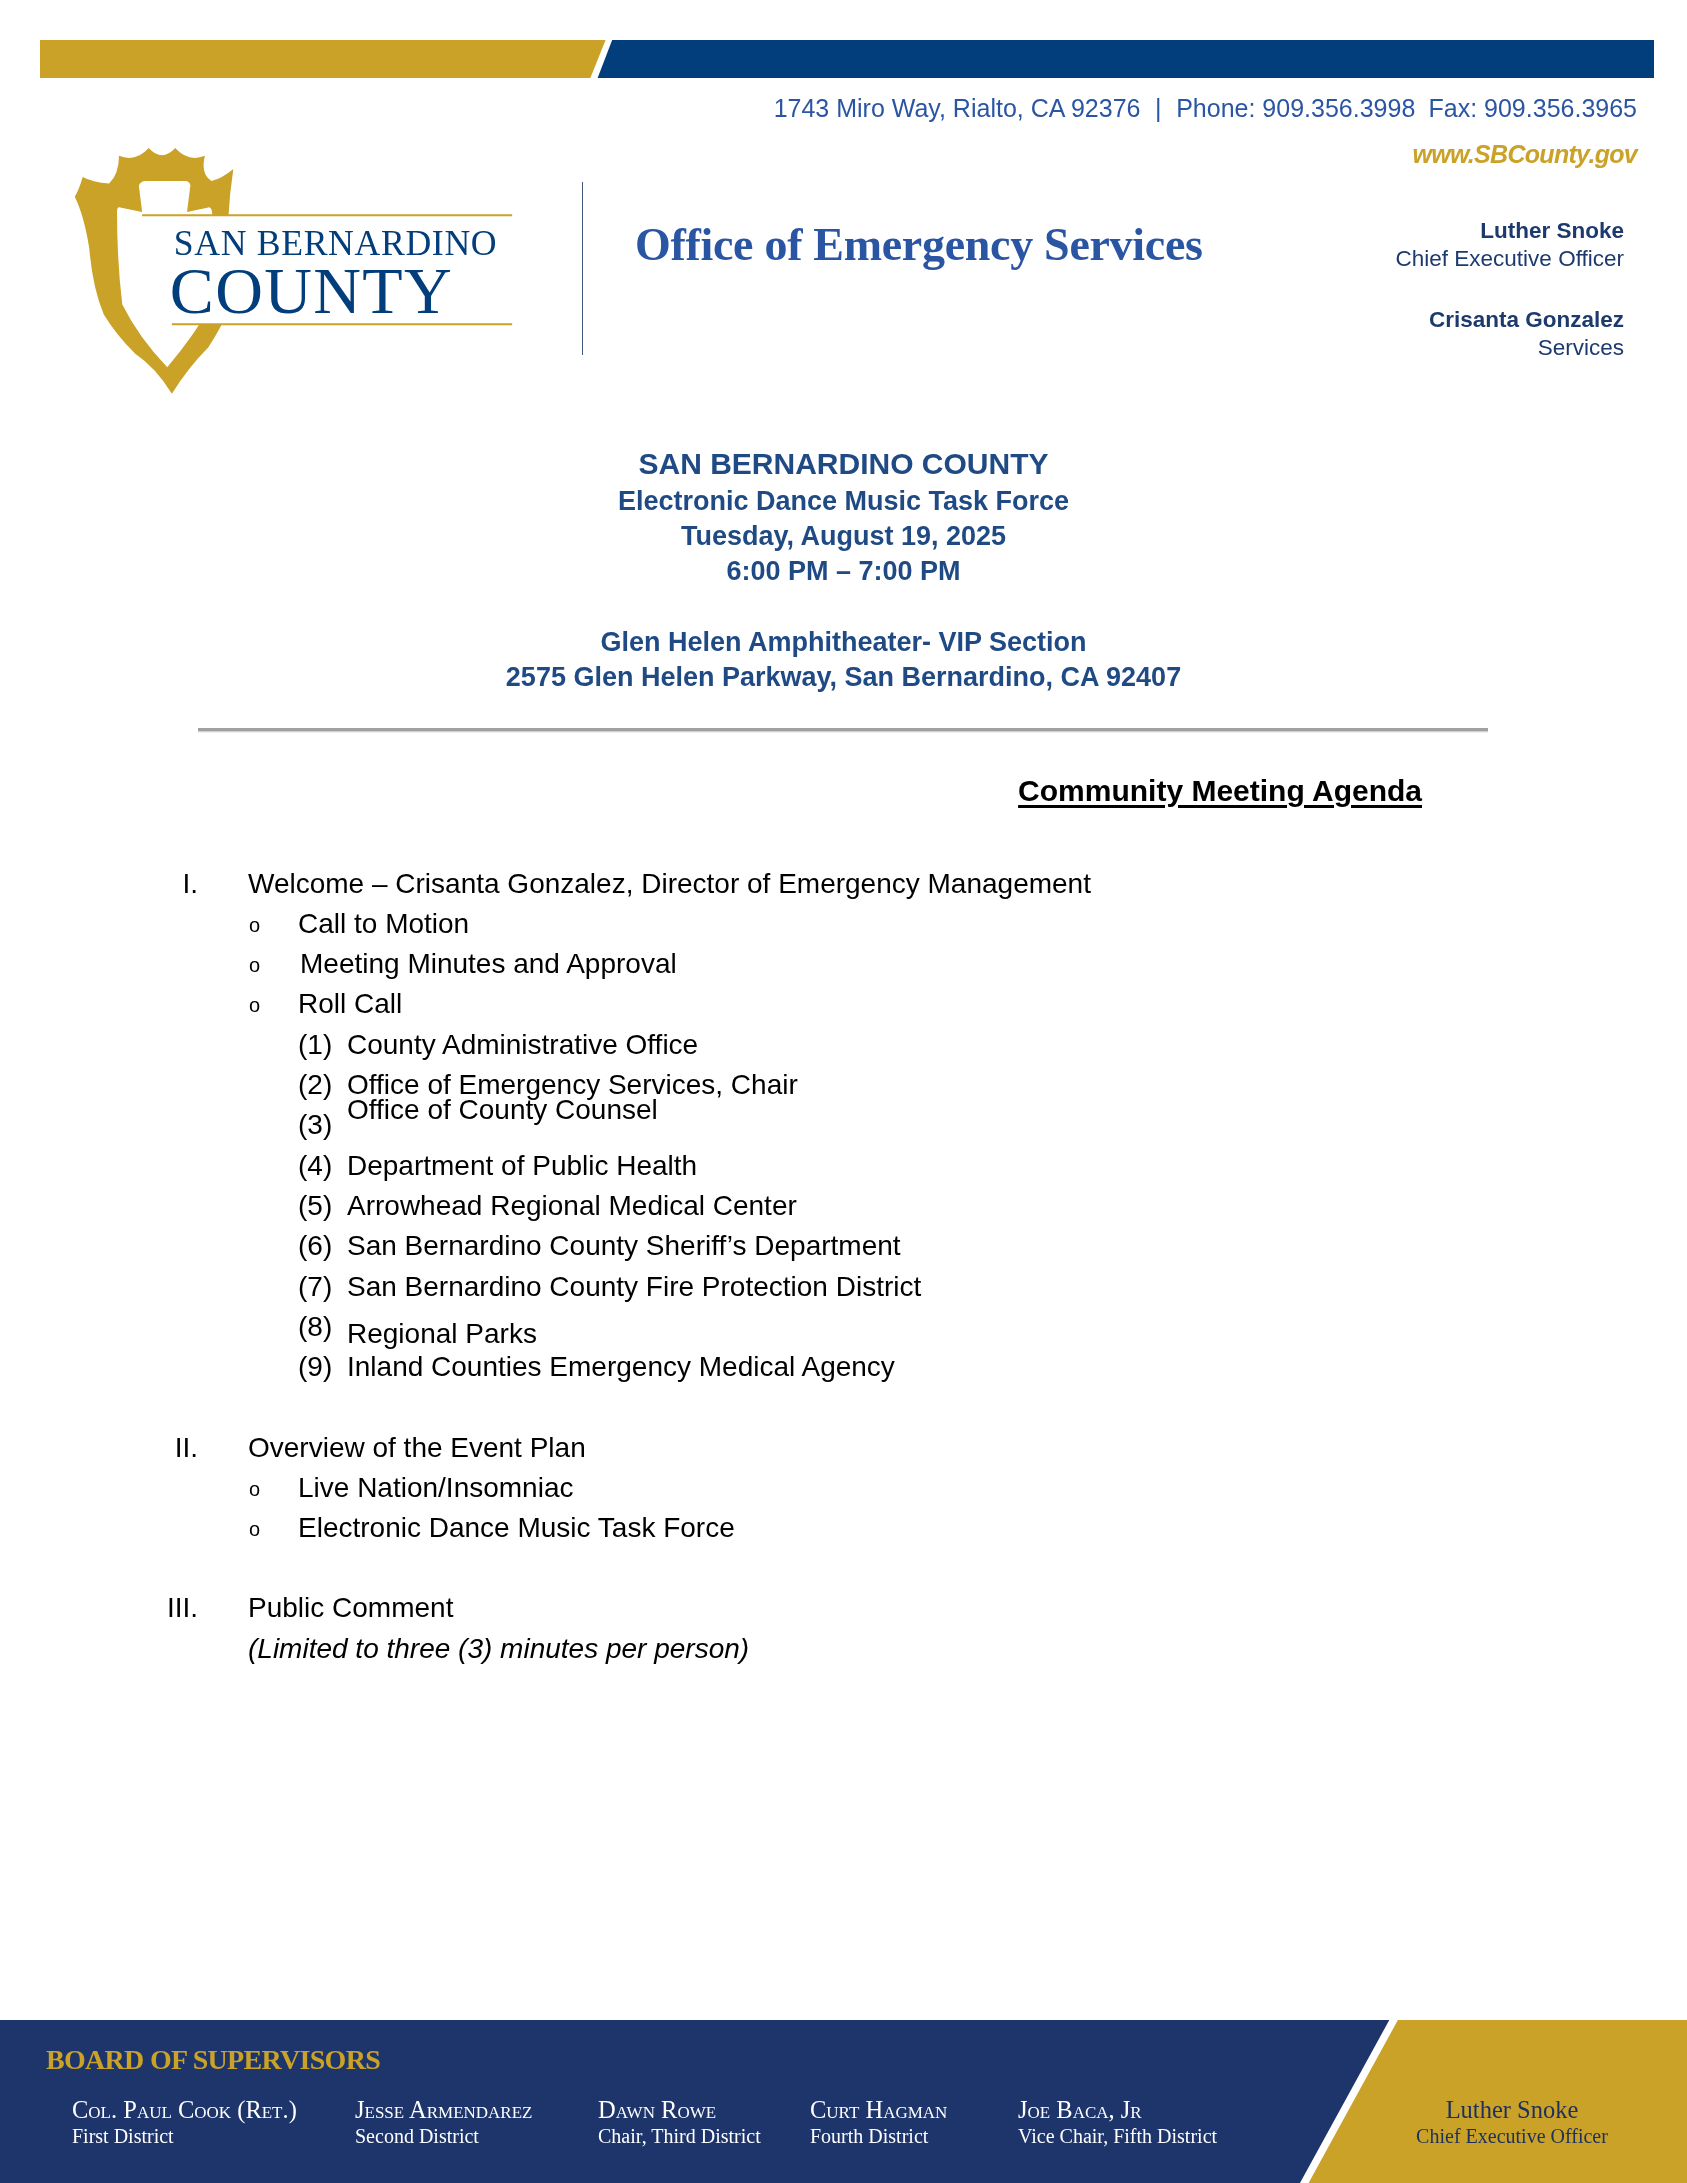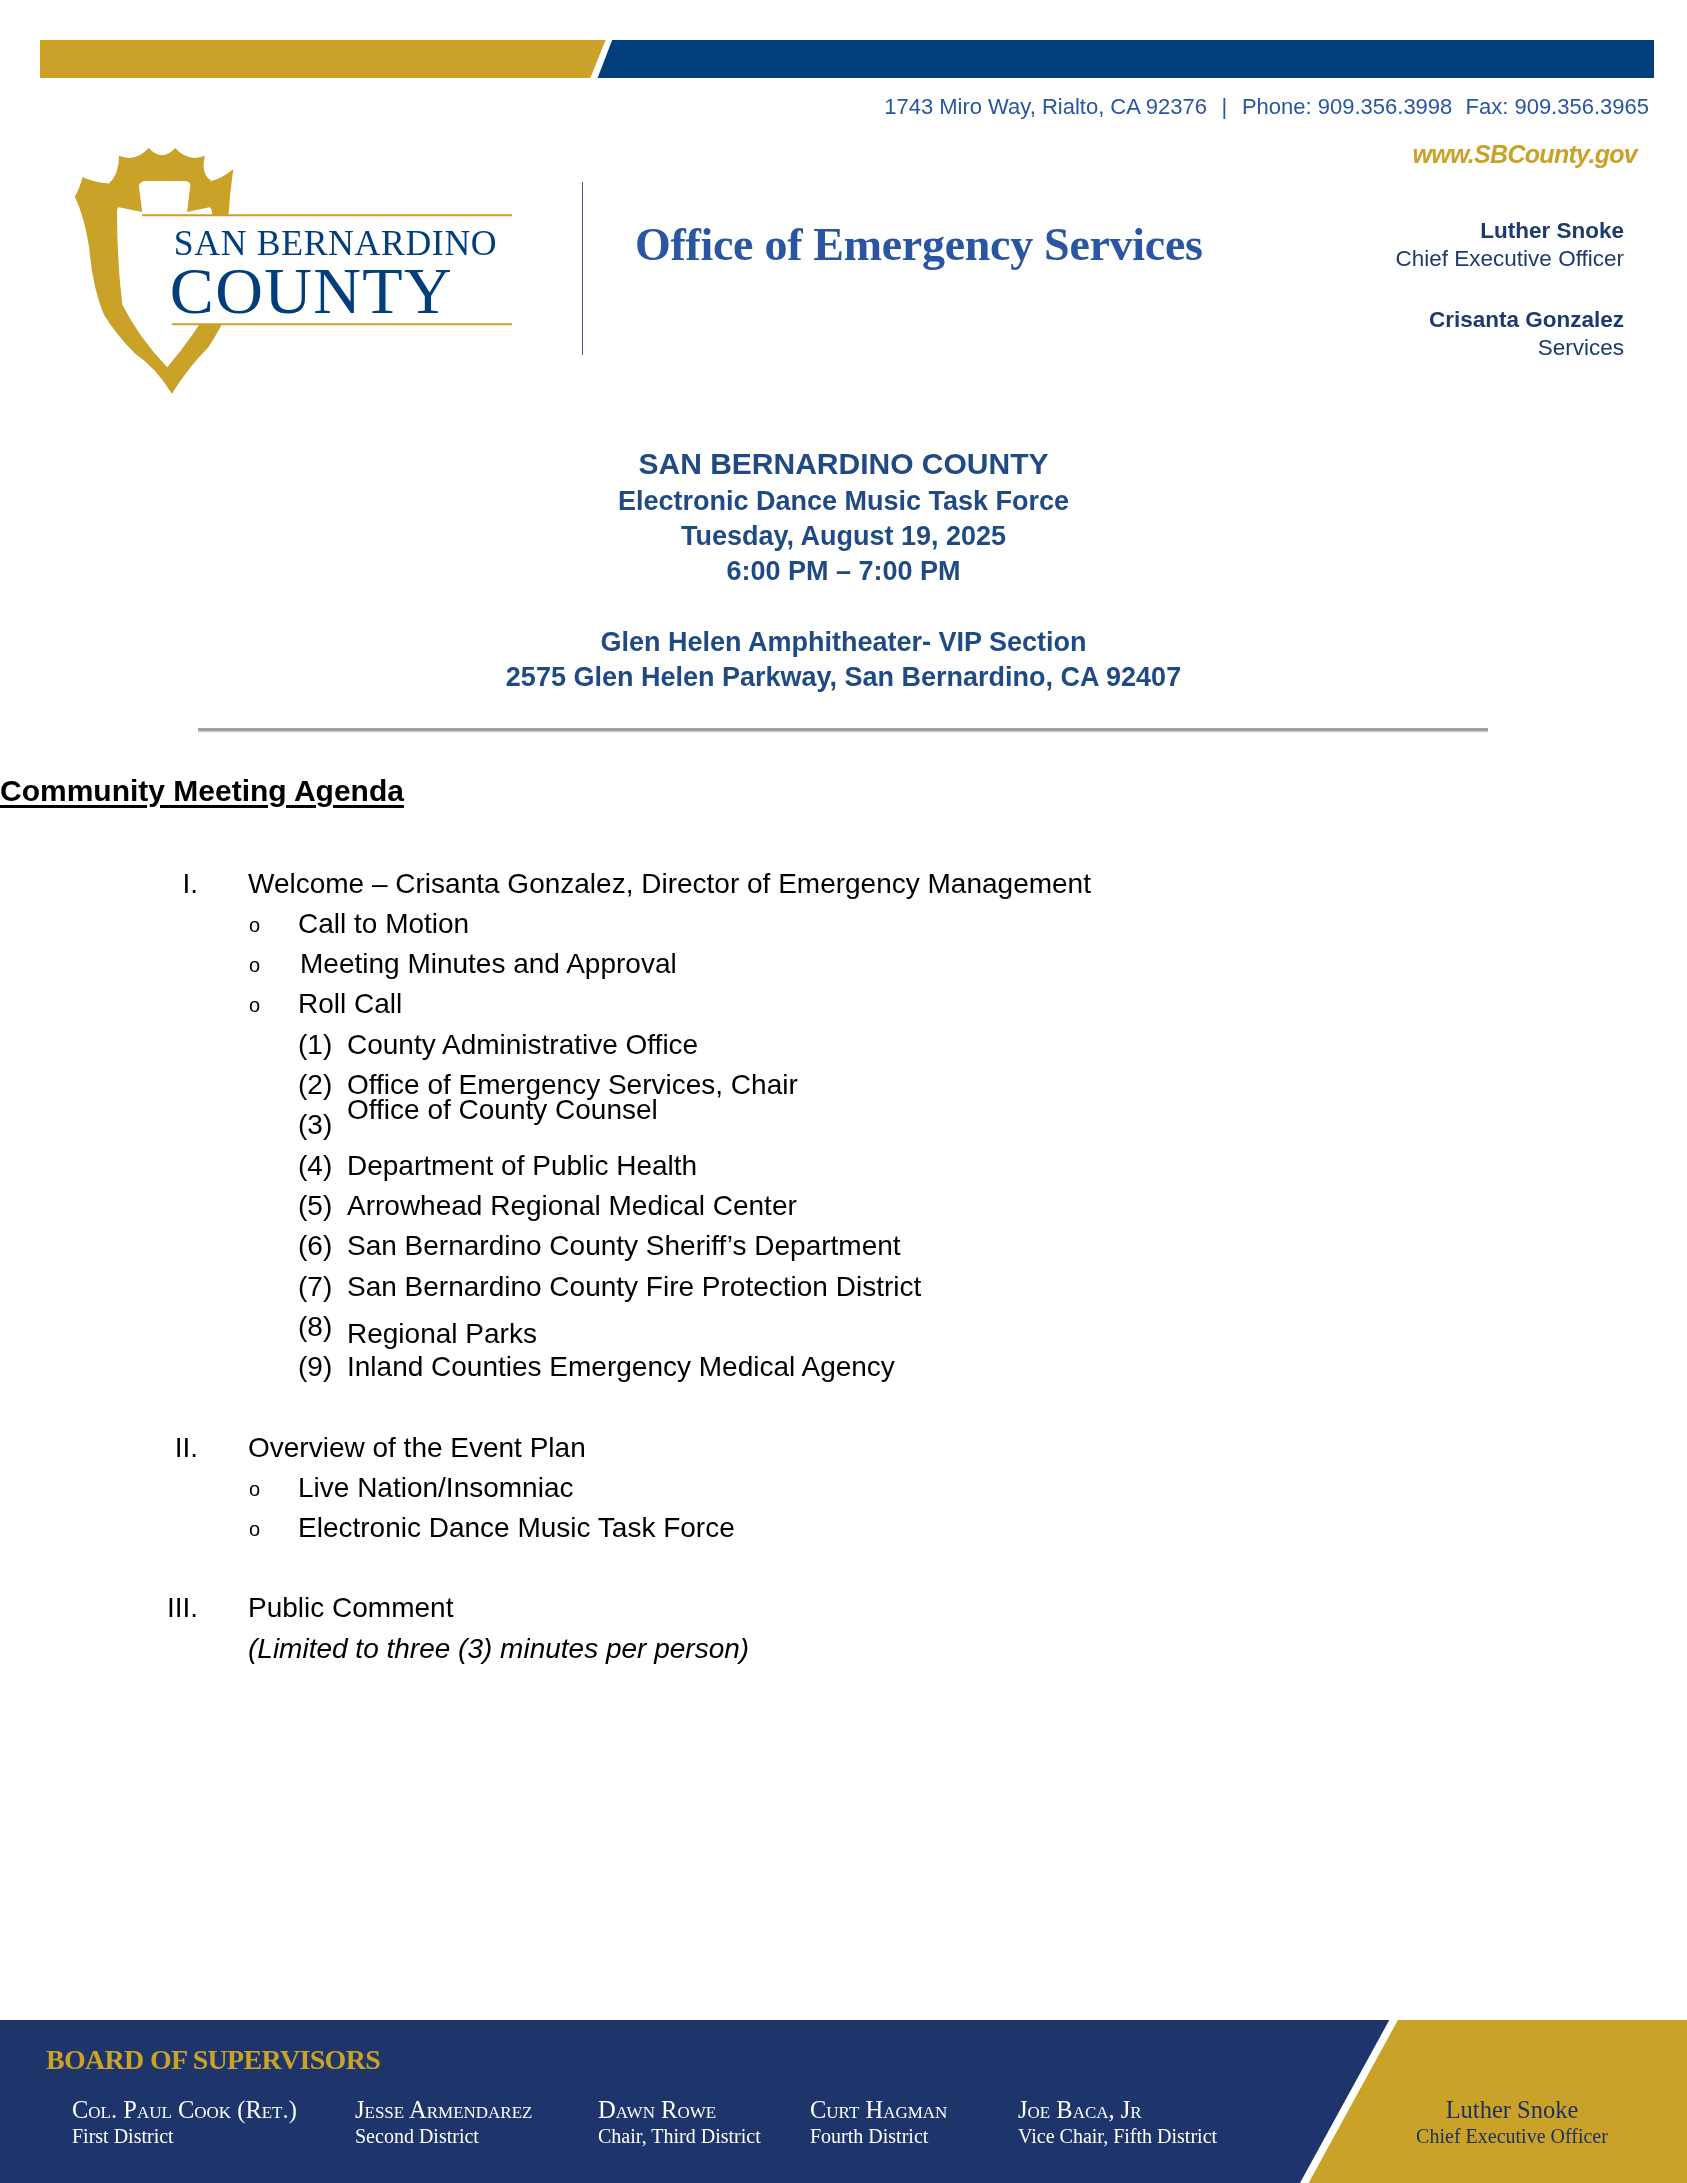--- a/index.html
+++ b/index.html
@@ -2,21 +2,21 @@
 <html style="font-size:10.6px"><head>
 <meta charset="utf-8">
 <style>
   html, body { margin: 0; padding: 0; background: #ffffff; }
   body { width: 1687px; height: 2183px; position: relative; overflow: hidden; font-family: "Liberation Sans", sans-serif; }
   .abs { position: absolute; }
 
   
   #topbar { left: 40px; top: 40px; width: 1614px; height: 38px; }
 
-  .addr { top: 94px; right: 38px; font-size: 22px; color: #2a55a3; white-space: nowrap; }
+  .addr { top: 94px; right: 50px; font-size: 25px; color: #2a55a3; white-space: nowrap; }
   .addr .sep { margin: 0 14.6px; color: #2a55a3; }
   .addr .gap { display: inline-block; width: 13.2px; }
   .web { top: 140px; right: 50px; font-size: 25px; color: #c9a227; font-weight: bold; font-style: italic; font-family: "Liberation Sans Narrow", "Liberation Sans", sans-serif; letter-spacing: -0.7px; }
 
   #logo { left: 56px; top: 136px; width: 463px; height: 261px; }
 
   .vdivider { left: 582px; top: 182px; width: 1.3px; height: 173px; background: #41597f; }
 
   .office-title { left: 635px; top: 218px; width: 662px; font-family: "Liberation Serif", serif; font-weight: bold; font-size: 46px; color: #2a55a3; white-space: nowrap; letter-spacing: -0.3px; }
 
@@ -24,21 +24,21 @@
   .officials .name { font-weight: bold; font-size: 22.5px; color: #1d3a6e; line-height: 28px; }
   .officials .role { font-size: 22.5px; color: #1d3a6e; line-height: 28px; }
   .officials .spacer { height: 33px; }
 
   .center-block { left: 0; width: 1687px; text-align: center; color: #1f4a84; font-weight: bold; }
   .cb1 { top: 447px; font-size: 30px; }
   .cb-line { font-size: 27px; line-height: 35px; }
 
   .hrule { left: 198px; top: 728px; width: 1290px; height: 3.3px; background: #a0a0a0; box-shadow: 0 1.3px 0 #d0d0d0; }
 
-  .agenda-title { left: 0; width: 1422px; top: 774px; text-align: left; font-size: 30px; font-weight: bold; color: #000; text-decoration: underline; text-underline-offset: 4px; text-decoration-thickness: 2.6px; }
+  .agenda-title { left: 0; width: 1422px; top: 774px; text-align: right; font-size: 30px; font-weight: bold; color: #000; text-decoration: underline; text-underline-offset: 4px; text-decoration-thickness: 2.6px; }
 
   .agenda { left: 0; top: 847px; width: 1687px; color: #000; font-size: 28px; }
   .row { position: absolute; white-space: nowrap; line-height: 33px; }
   .roman { text-align: right; width: 66px; }
   .bullet { font-size: 20px; }
 
   
   #footer { left: 0; top: 2020px; width: 1687px; height: 163px; }
   .bos-title { left: 46px; top: 2044px; font-family: "Liberation Serif", serif; font-size: 28px; color: #c9a227; font-weight: bold; letter-spacing: -0.7px; }
   .sup { top: 2096px; font-family: "Liberation Serif", serif; color: #ffffff; margin-left: 24px; }

